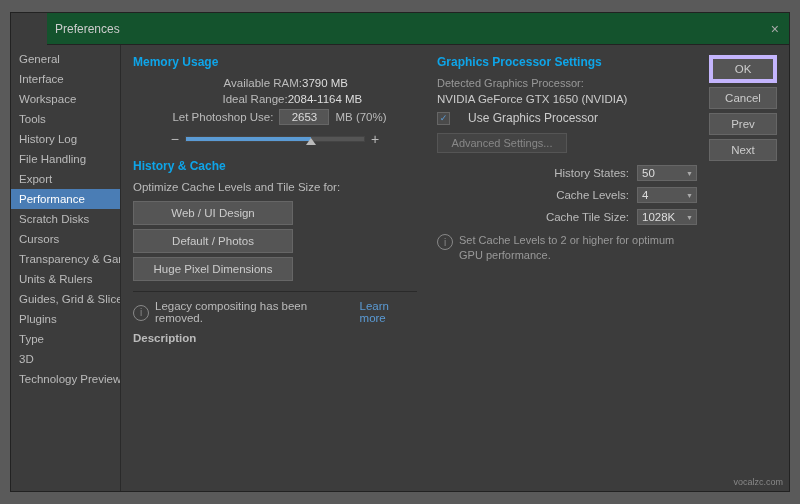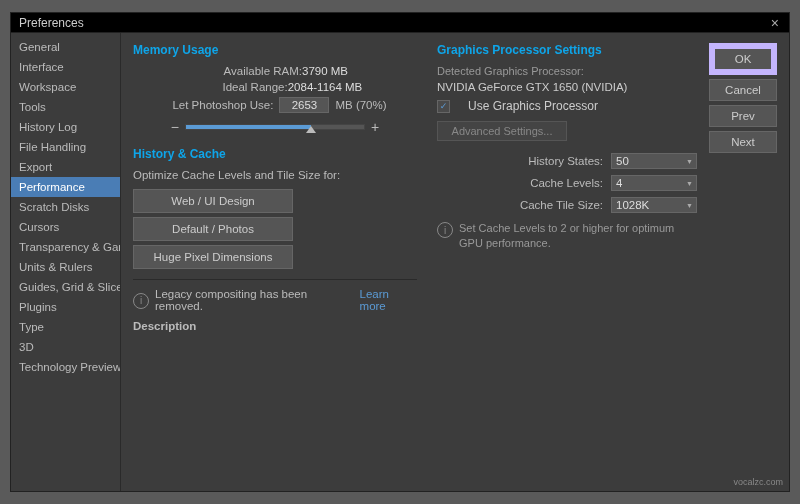--- a/index.html
+++ b/index.html
@@ -18,28 +18,29 @@
     .dialog {
       width: 780px;
       height: 480px;
       background: #3c3c3c;
       border: 1px solid #222;
       display: flex;
       flex-direction: column;
       position: relative;
     }
     .title-bar {
-      background: #000000;
-      height: 20px;
+      background: #14532d;
+      height: 32px;
       display: flex;
       align-items: center;
       justify-content: space-between;
       padding: 0 8px;
       border-bottom: 1px solid #222;
       flex-shrink: 0;
+      margin-left: 36px;
     }
     .title-bar-text {
       color: #ccc;
       font-size: 12px;
     }
     .title-bar-close {
       color: #aaa;
       font-size: 14px;
       cursor: pointer;
       background: none;
@@ -259,21 +260,21 @@
       font-size: 11.5px;
       min-width: 80px;
       text-align: right;
     }
     .settings-select {
       background: #555;
       border: 1px solid #666;
       color: #ddd;
       padding: 1px 4px;
       font-size: 11.5px;
-      width: 86px;
+      width: 60px;
       appearance: none;
       -webkit-appearance: none;
     }
     .select-wrapper {
       position: relative;
       display: inline-block;
     }
     .select-wrapper::after {
       content: '▼';
       font-size: 7px;
@@ -348,21 +349,21 @@
       background: #555;
       border: 1px solid #666;
       color: #ccc;
       padding: 4px 8px;
       cursor: pointer;
       font-size: 11.5px;
       text-align: center;
       width: 68px;
     }
     .action-btn.ok-btn {
-      border: 6px solid #c4b5fd;
+      border: 4px solid #c4b5fd;
       background: #555;
     }
     .watermark {
       position: absolute;
       bottom: 4px;
       right: 6px;
       color: #888;
       font-size: 9px;
     }
   </style>

